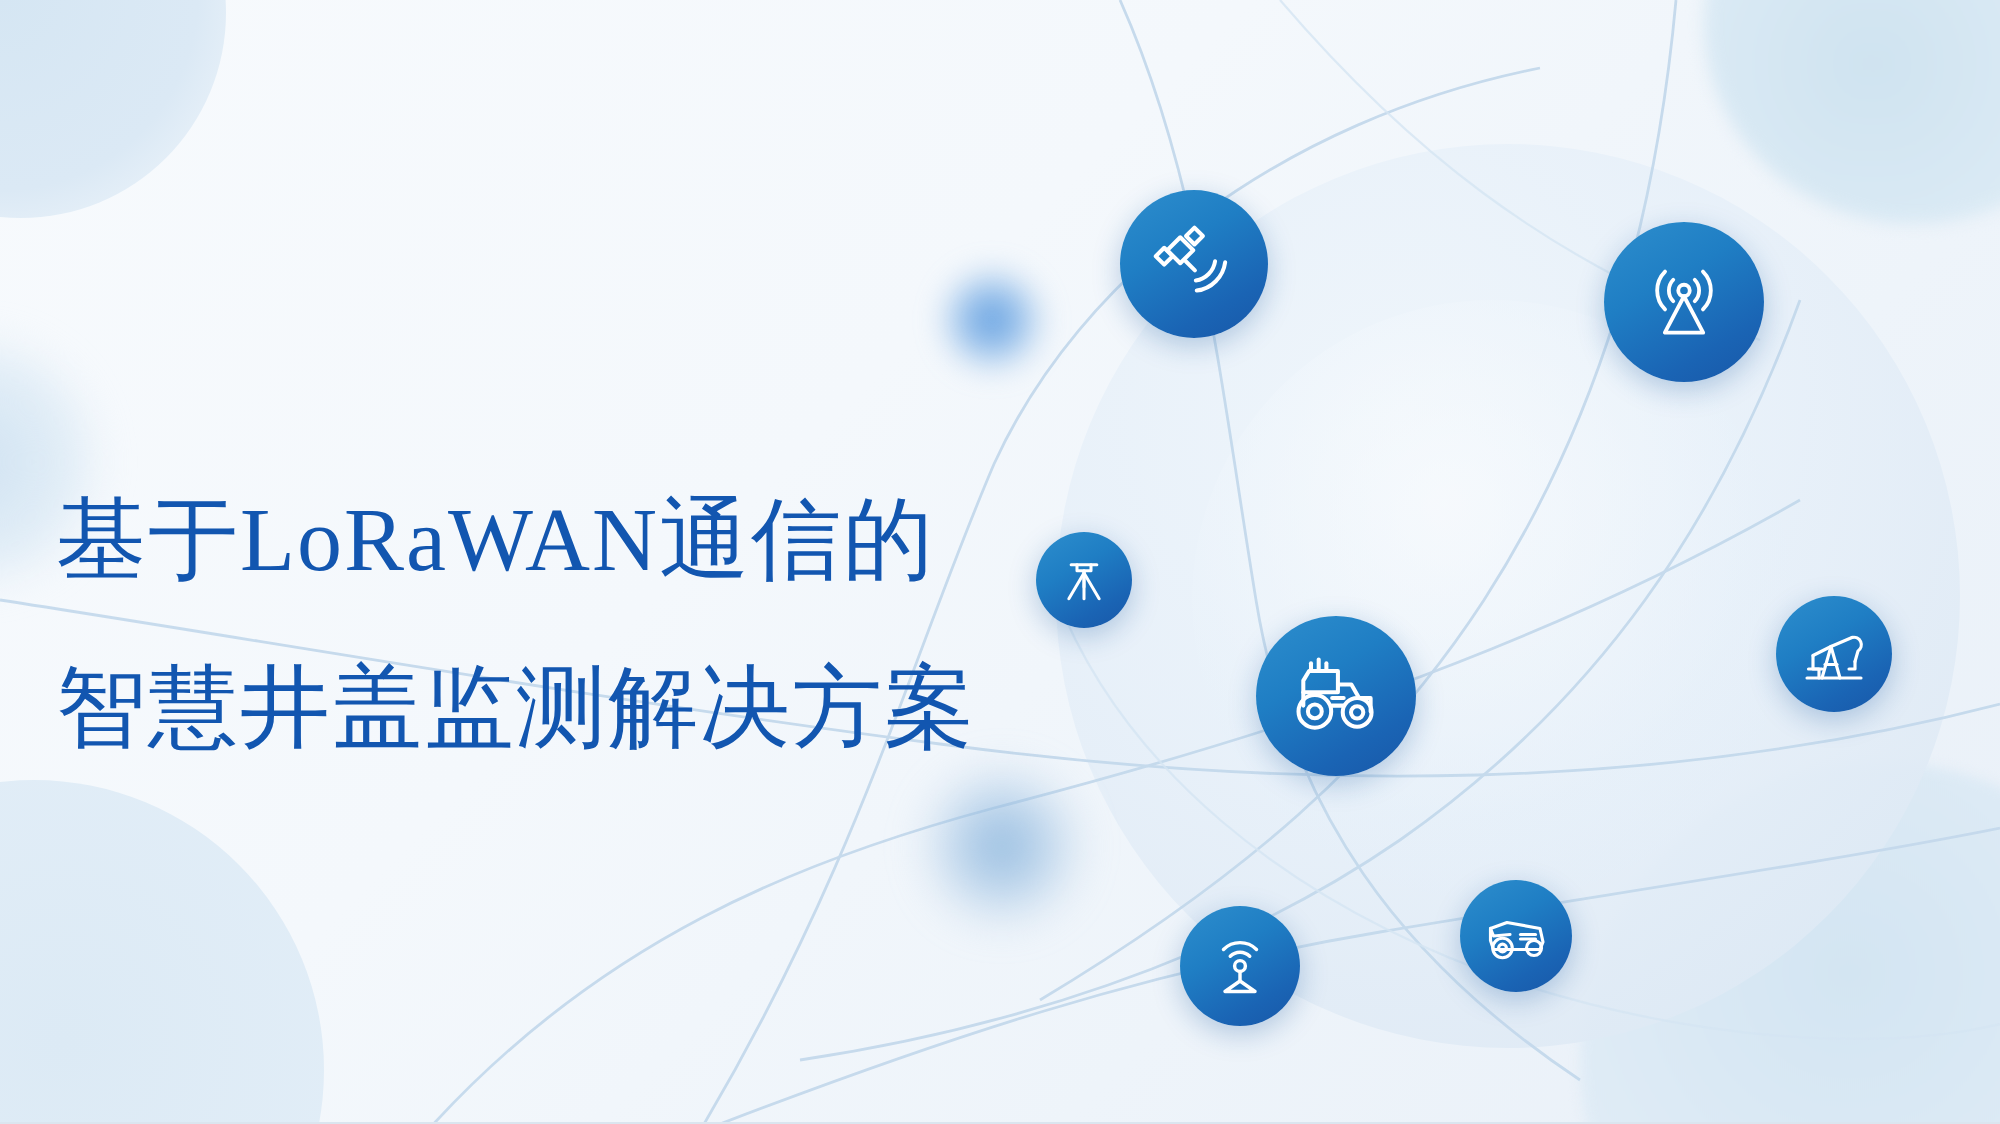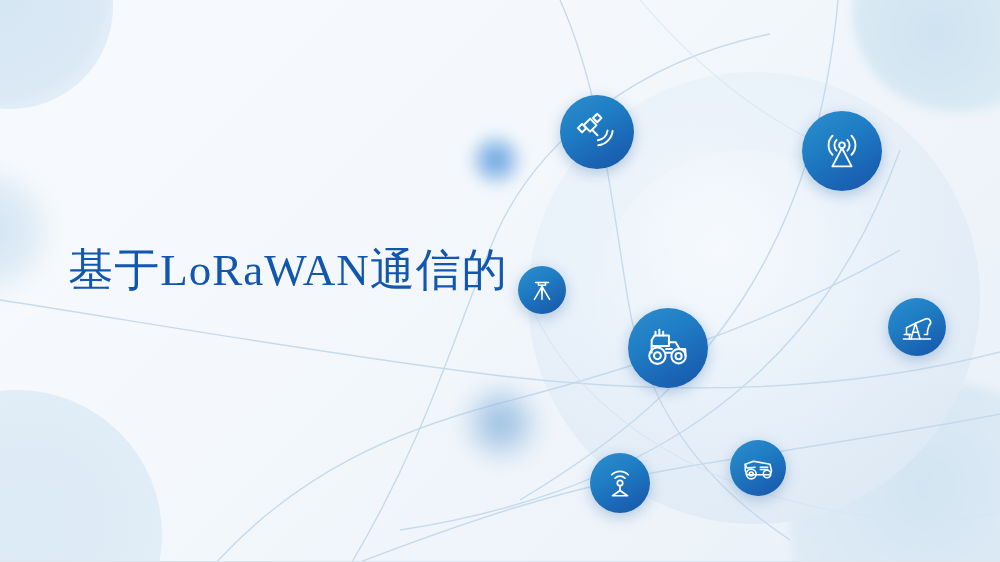--- a/index.html
+++ b/index.html
@@ -116,21 +116,20 @@
     width: 520px;
   }
   .title-line {
     font-family: "Liberation Serif", "DejaVu Serif", serif;
     color: #1256b0;
     font-size: 45px;
     line-height: 84px;
     letter-spacing: 1px;
     white-space: nowrap;
     font-weight: 400;
-    text-align: center;
   }
 </style>
 </head>
 <body>
 
 <div id="slide">
 
   <div class="blob" id="blob-topleft"></div>
   <div class="blob" id="blob-leftmid"></div>
   <div class="blob" id="blob-bottomleft"></div>
@@ -254,15 +253,16 @@
         <path d="M 17.5 17.5 A 9.2 9.2 0 0 1 30.5 17.5"></path>
         <path d="M 13 13 A 15.5 15.5 0 0 1 35 13"></path>
         <path d="M 24 27.6 L 24 34"></path>
         <path d="M 24 34 L 14 41 L 34 41 Z"></path>
       </svg>
     </span>
   </div>
 
   <div id="title-block">
     <div class="title-line">基于LoRaWAN通信的</div>
+    <div class="title-line">智慧井盖监测解决方案</div>
   </div>
 
 </div>
 
 </body></html>

